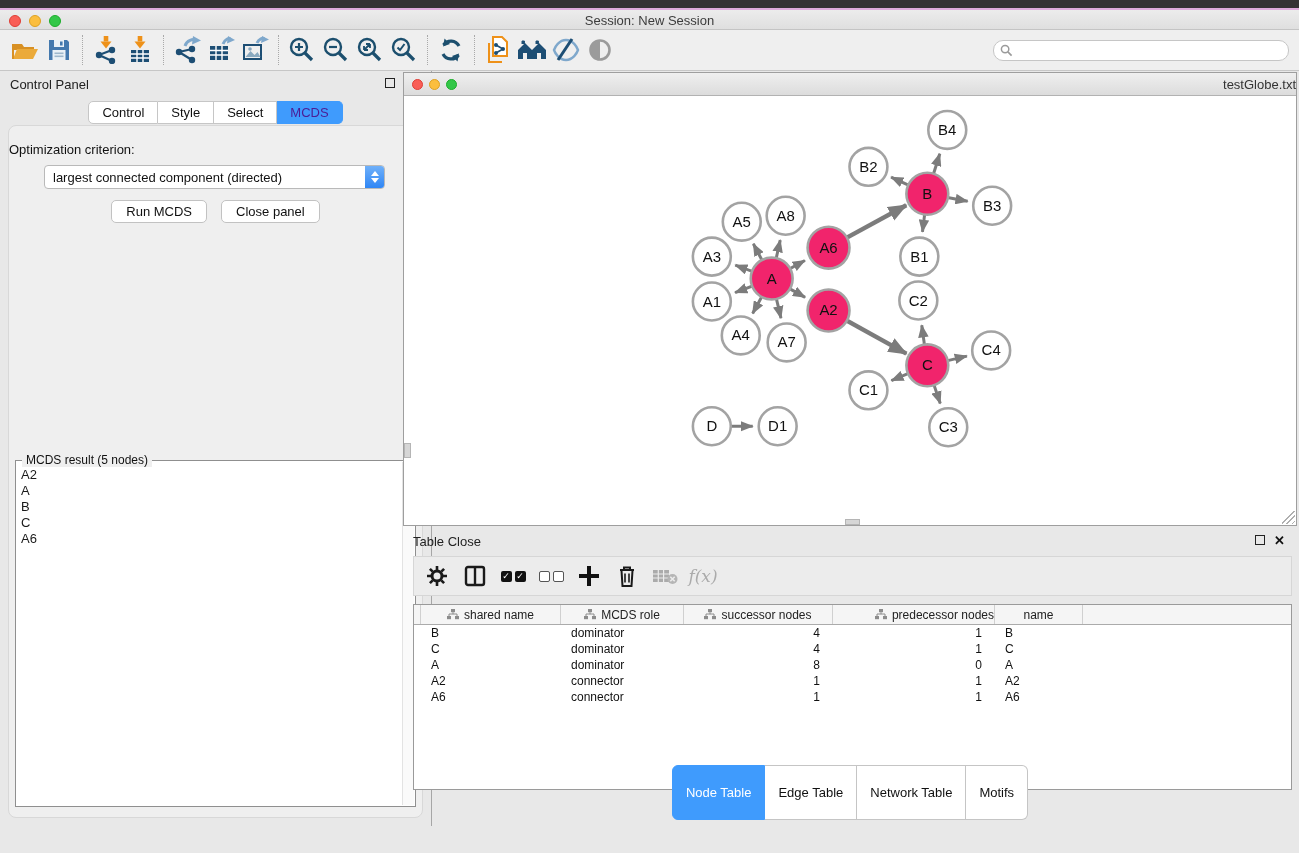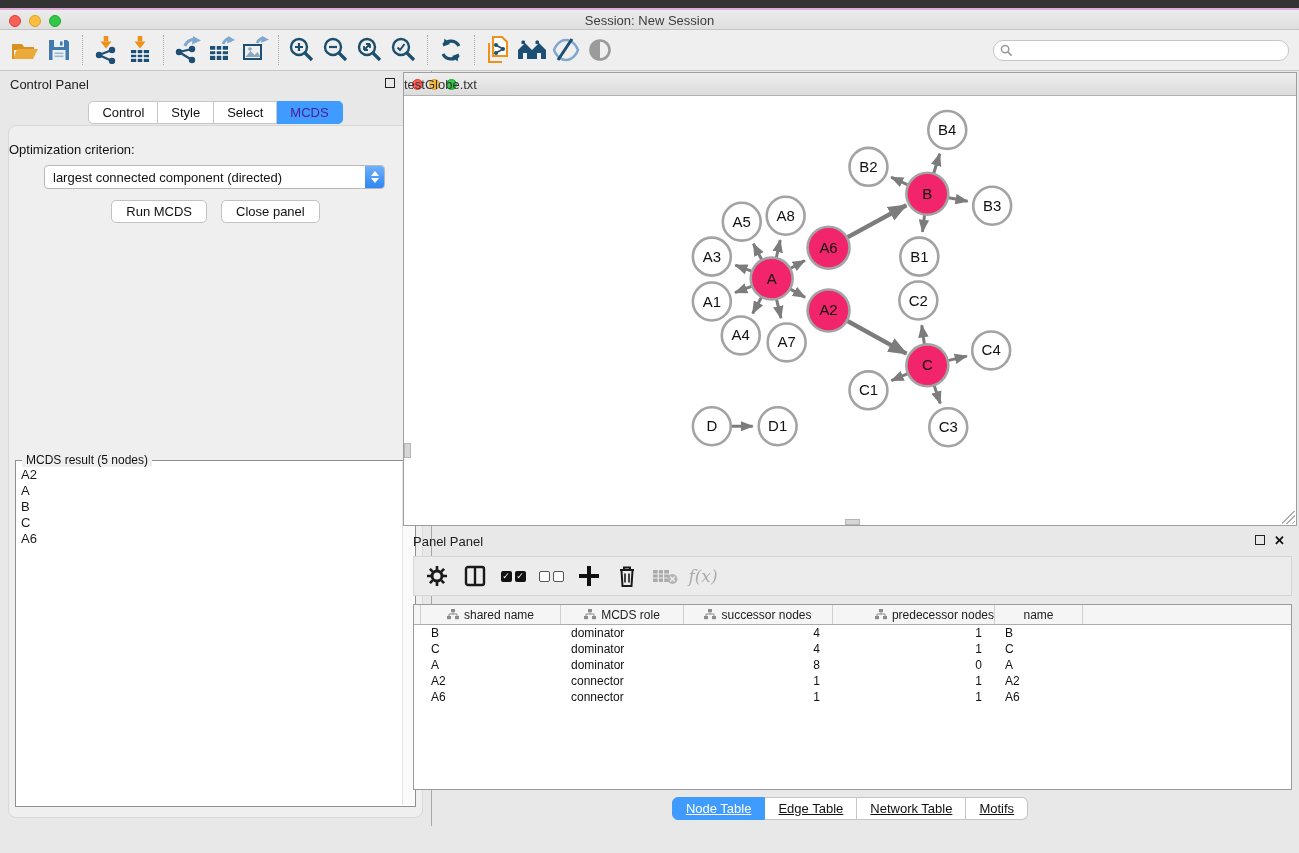--- a/index.html
+++ b/index.html
@@ -68,21 +68,21 @@
   .mcds-scroll { position:absolute; top:1px; bottom:1px; right:1px; width:12px; background:#FAFAFA;
     border-left:1px solid #E3E3E3; }
   
   .right-col { position:absolute; top:0; left:401px; right:0; height:755px; }
   .net-frame { position:absolute; left:2px; top:1px; right:2px; height:454px;
     border:1px solid #9E9E9E; background:#fff; }
   .net-titlebar { position:absolute; top:0; left:0; right:0; height:23px;
     background:linear-gradient(#EFEFEF,#DCDCDC); border-bottom:1px solid #B2B2B2; }
   .net-titlebar .lights { top:6px; left:8px; gap:6px; }
   .net-titlebar .light { width:11px; height:11px; }
-  .net-title { position:absolute; left:0; right:0; top:4px; text-align:left; font-size:13px; color:#333; }
+  .net-title { position:absolute; left:0; right:0; top:4px; text-align:right; font-size:13px; color:#333; }
   .net-canvas { position:absolute; top:24px; left:0; right:0; bottom:0; }
   .net-canvas svg { width:100%; height:100%; display:block; }
   .scroll-thumb-left { position:absolute; left:0; top:346px; width:7px; height:15px;
     background:#D6D6D6; border:1px solid #B5B5B5; }
   .scroll-thumb-bottom { position:absolute; left:441px; bottom:0; width:15px; height:6px;
     background:#D6D6D6; border:1px solid #B5B5B5; }
   .resize-grip { position:absolute; right:1px; bottom:1px; width:13px; height:13px;
     background:
       linear-gradient(135deg, transparent 45%, #AFAFAF 45%, #AFAFAF 50%, transparent 50%) ,
       linear-gradient(135deg, transparent 65%, #AFAFAF 65%, #AFAFAF 70%, transparent 70%),
@@ -105,22 +105,22 @@
     border:1px solid #9A9A9A; font-size:12px; overflow:hidden; }
   .thead { display:flex; height:20px; background:#F5F5F5; border-bottom:1px solid #ABABAB; }
   .th { display:flex; align-items:center; justify-content:center; gap:5px; border-right:1px solid #D0D0D0;
     color:#222; cursor:pointer; }
   .th.gutter, .td.gutter { width:7px; padding:0; border-right:1px solid #D0D0D0; }
   .th.filler, .td.filler { flex:1; border-right:none; }
   .trow { display:flex; height:16px; align-items:center; }
   .td { padding-left:10px; color:#111; white-space:nowrap; }
   .td.right { text-align:right; padding-left:0; padding-right:13px; }
   .tp-tabs { position:absolute; bottom:6px; left:0; right:0; display:flex; justify-content:center; }
-  .tp-tab { font-size:13px; padding:3px 13px; background:#fff; border:1px solid #C5C5C5; border-left:none;
-    cursor:pointer; color:#111;text-decoration:underline; }
+  .tp-tab { font-size:13px; padding:19px 13px; background:#fff; border:1px solid #C5C5C5; border-left:none;
+    cursor:pointer; color:#111; }
   .tp-tab:first-child { border-left:1px solid #C5C5C5; border-radius:6px 0 0 6px; }
   .tp-tab:last-child { border-radius:0 6px 6px 0; }
   .tp-tab.active { background:#3F9BFD; border-color:#3F9BFD; color:#fff; }
   
   .statusbar { position:absolute; top:818px; left:0; right:0; height:27px; background:#EDEDED;
     border-top:1px solid #BFBFBF; }
   .list-btn { position:absolute; left:10px; top:3px; width:26px; height:21px; background:#F4F4F4;
     border:1px solid #B5B5B5; border-radius:3px; display:flex; align-items:center; justify-content:center;
     cursor:pointer; }
   .memory-btn { position:absolute; right:9px; top:2px; height:22px; background:#FDFDFD;
@@ -452,21 +452,21 @@
               </g>
             </svg>
           <div class="scroll-thumb-left"></div>
           <div class="scroll-thumb-bottom"></div>
           <div class="resize-grip"></div>
         </div>
       </div>
 
       <div class="table-panel">
         <div class="tp-header">
-          <span class="tp-title">Panel Panel</span>
+          <span class="tp-title">Table Close</span>
           <span class="win-sq"></span>
           <span class="win-x">✕</span>
         </div>
         <div class="tp-toolbar">
           <div class="tp-btn">
             <svg width="22" height="22" viewBox="0 0 22 22">
                 <circle cx="11" cy="11" r="5" fill="none" stroke="#1A1A1A" stroke-width="3"></circle>
                 <g stroke="#1A1A1A" stroke-width="2.6">
                   <path d="M11 1 v4 M11 17 v4 M1 11 h4 M17 11 h4 M3.9 3.9 l2.8 2.8 M15.3 15.3 l2.8 2.8 M18.1 3.9 l-2.8 2.8 M6.7 15.3 l-2.8 2.8"></path>
                 </g>

